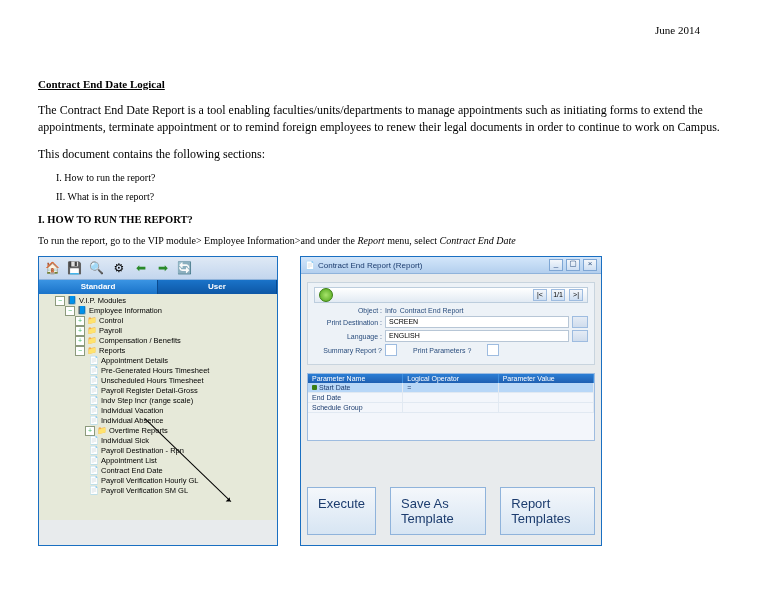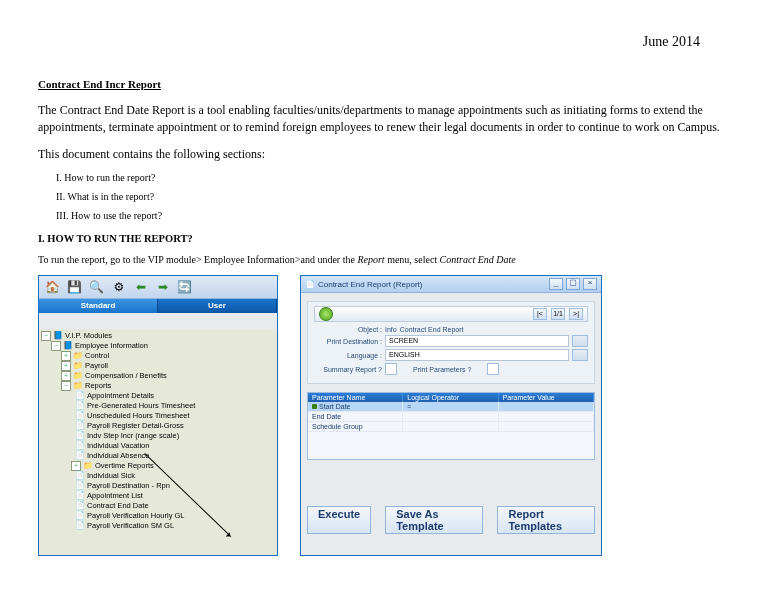--- a/index.html
+++ b/index.html
@@ -11,22 +11,21 @@
     font-family: Georgia, 'Times New Roman', serif;
     font-size: 10px;
     color: #000;
     position: relative;
     overflow: hidden;
   }
   .date {
     position: absolute;
     top: 24px;
     right: 68px;
-    font-size: 14px;
-    margin-top: 10px;
+    font-size: 11px;
   }
   .content {
     padding: 78px 38px 0 38px;
   }
   .title {
     font-weight: bold;
     text-decoration: underline;
     font-size: 11px;
     margin-bottom: 12px;
   }
@@ -94,23 +93,22 @@
     font-weight: bold;
     text-align: center;
     line-height: 14px;
     border-right: 1px solid #0a4a8f;
   }
   .tab.active { background: linear-gradient(#3a94e3, #1a73c9); }
   .tree {
     background: #e6e9d9;
     height: 222px;
     overflow: hidden;
-    padding: 2px 0 2px 2px;
+    padding: 2px 0 2px 16px;
     position: relative;
-    margin-top: 16px;
   }
   .tree .node {
     white-space: nowrap;
     line-height: 10px;
     font-size: 7.5px;
     color: #000;
     display: flex;
     align-items: center;
     gap: 2px;
   }
@@ -258,43 +256,41 @@
   }
   .btn-row {
     margin-top: auto;
     padding: 46px 6px 10px 6px;
     display: flex;
     gap: 14px;
   }
   .winbtn {
     background: linear-gradient(#f4f7fb,#d7e5f3);
     border: 1px solid #8fb3db;
-    font-size: 11px;
-    padding: 1px 10px;
+    font-size: 13px;
+    padding: 8px 10px;
     color: #1c3c6e;
-    font-weight: bold;
   }
 </style>
 </head>
 <body>
 
 <div class="date">June 2014</div>
 
 <div class="content">
 
-  <div class="title">Contract End Incr Report</div>
+  <div class="title">Contract End Date Logical</div>
 
   <div class="para">The Contract End Date Report is a tool enabling faculties/units/departments to manage appointments such as initiating forms to extend the appointments, terminate appointment or to remind foreign employees to renew their legal documents in order to continue to work on Campus.</div>
 
   <div class="para">This document contains the following sections:</div>
 
   <ul class="list">
     <li>I.    How to run the report?</li>
     <li>II.   What is in the report?</li>
-    <li>III.  How to use the report?</li>
   </ul>
 
   <div class="sect-head">I.  HOW TO RUN THE REPORT?</div>
 
   <div class="run-para">
     <span>To run the report, go to the VIP module&gt; Employee Information&gt;and under the </span><span class="ital">Report</span><span> menu, select </span><span class="ital">Contract End Date</span>
   </div>
 
   <div class="shots">
 

